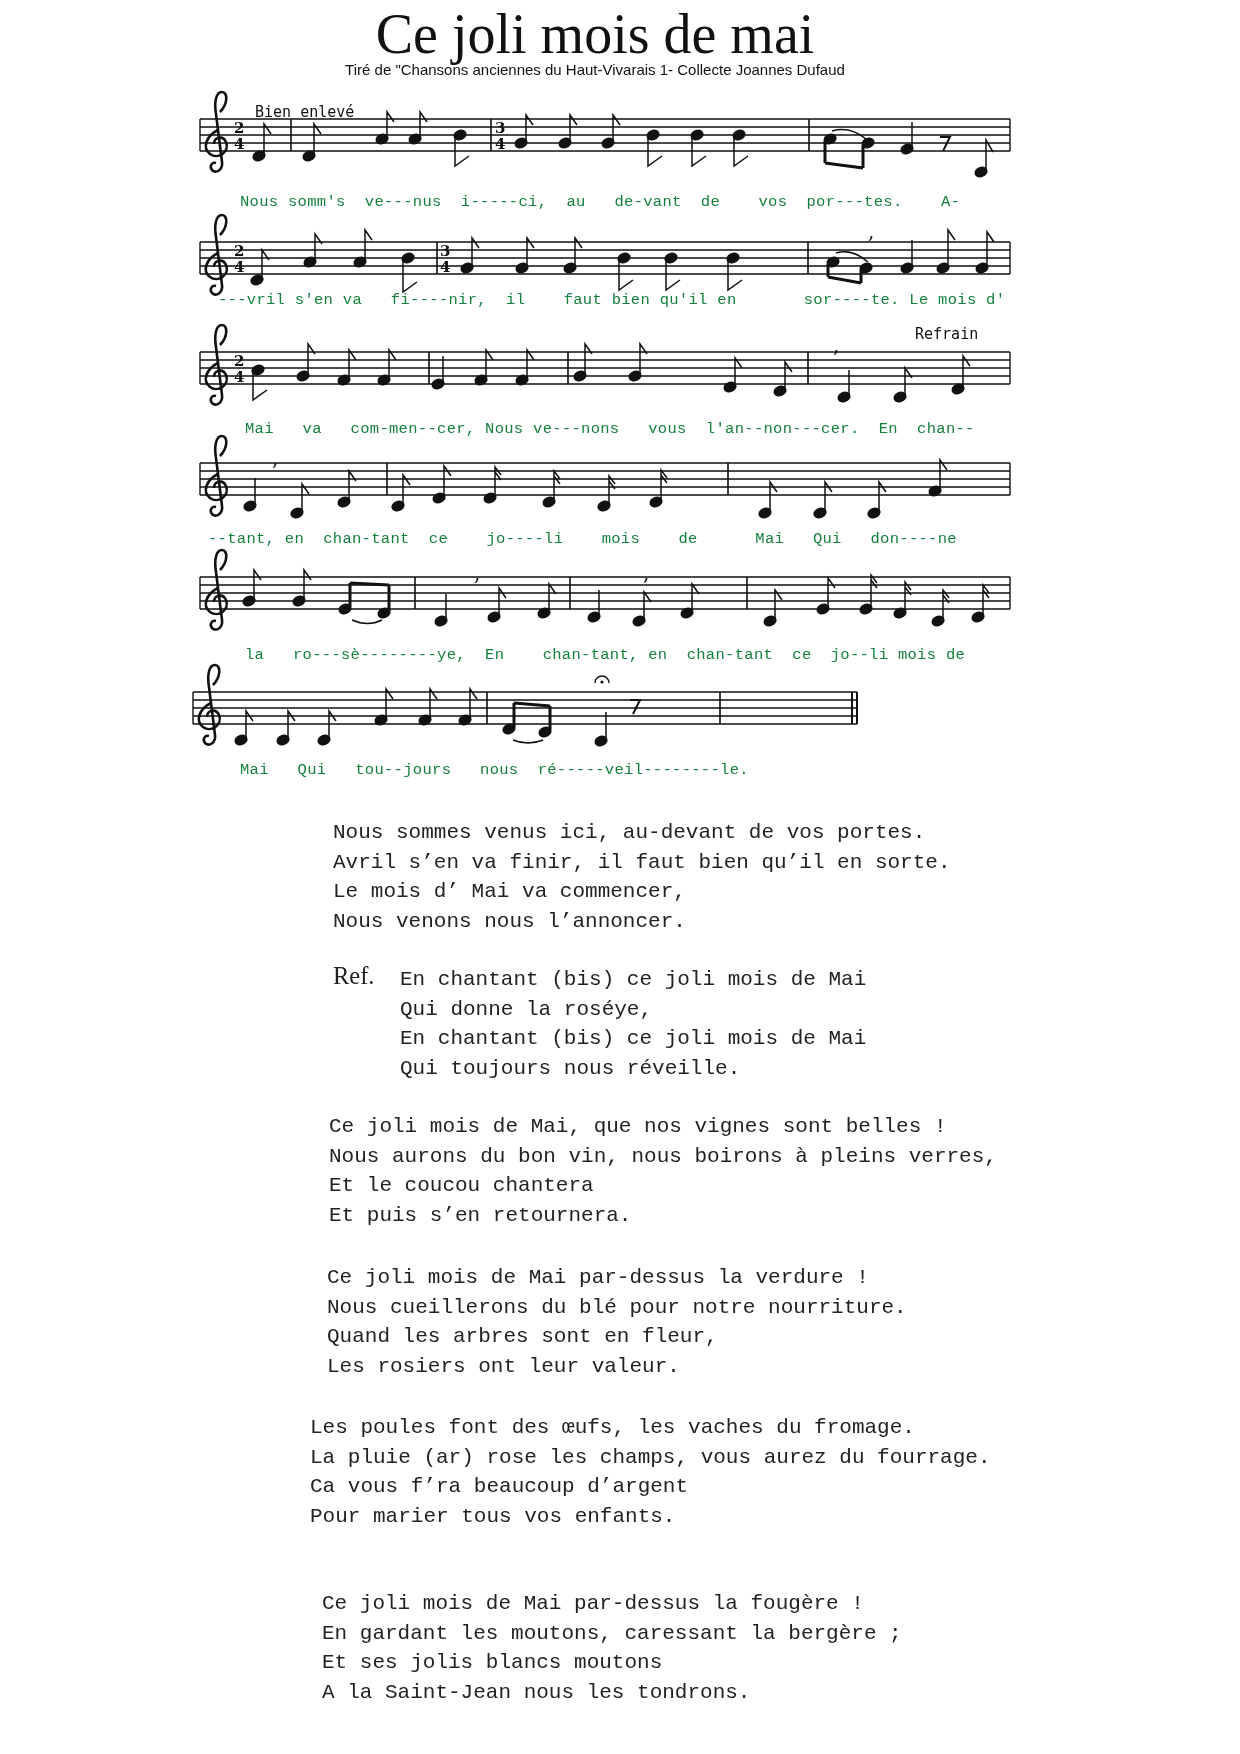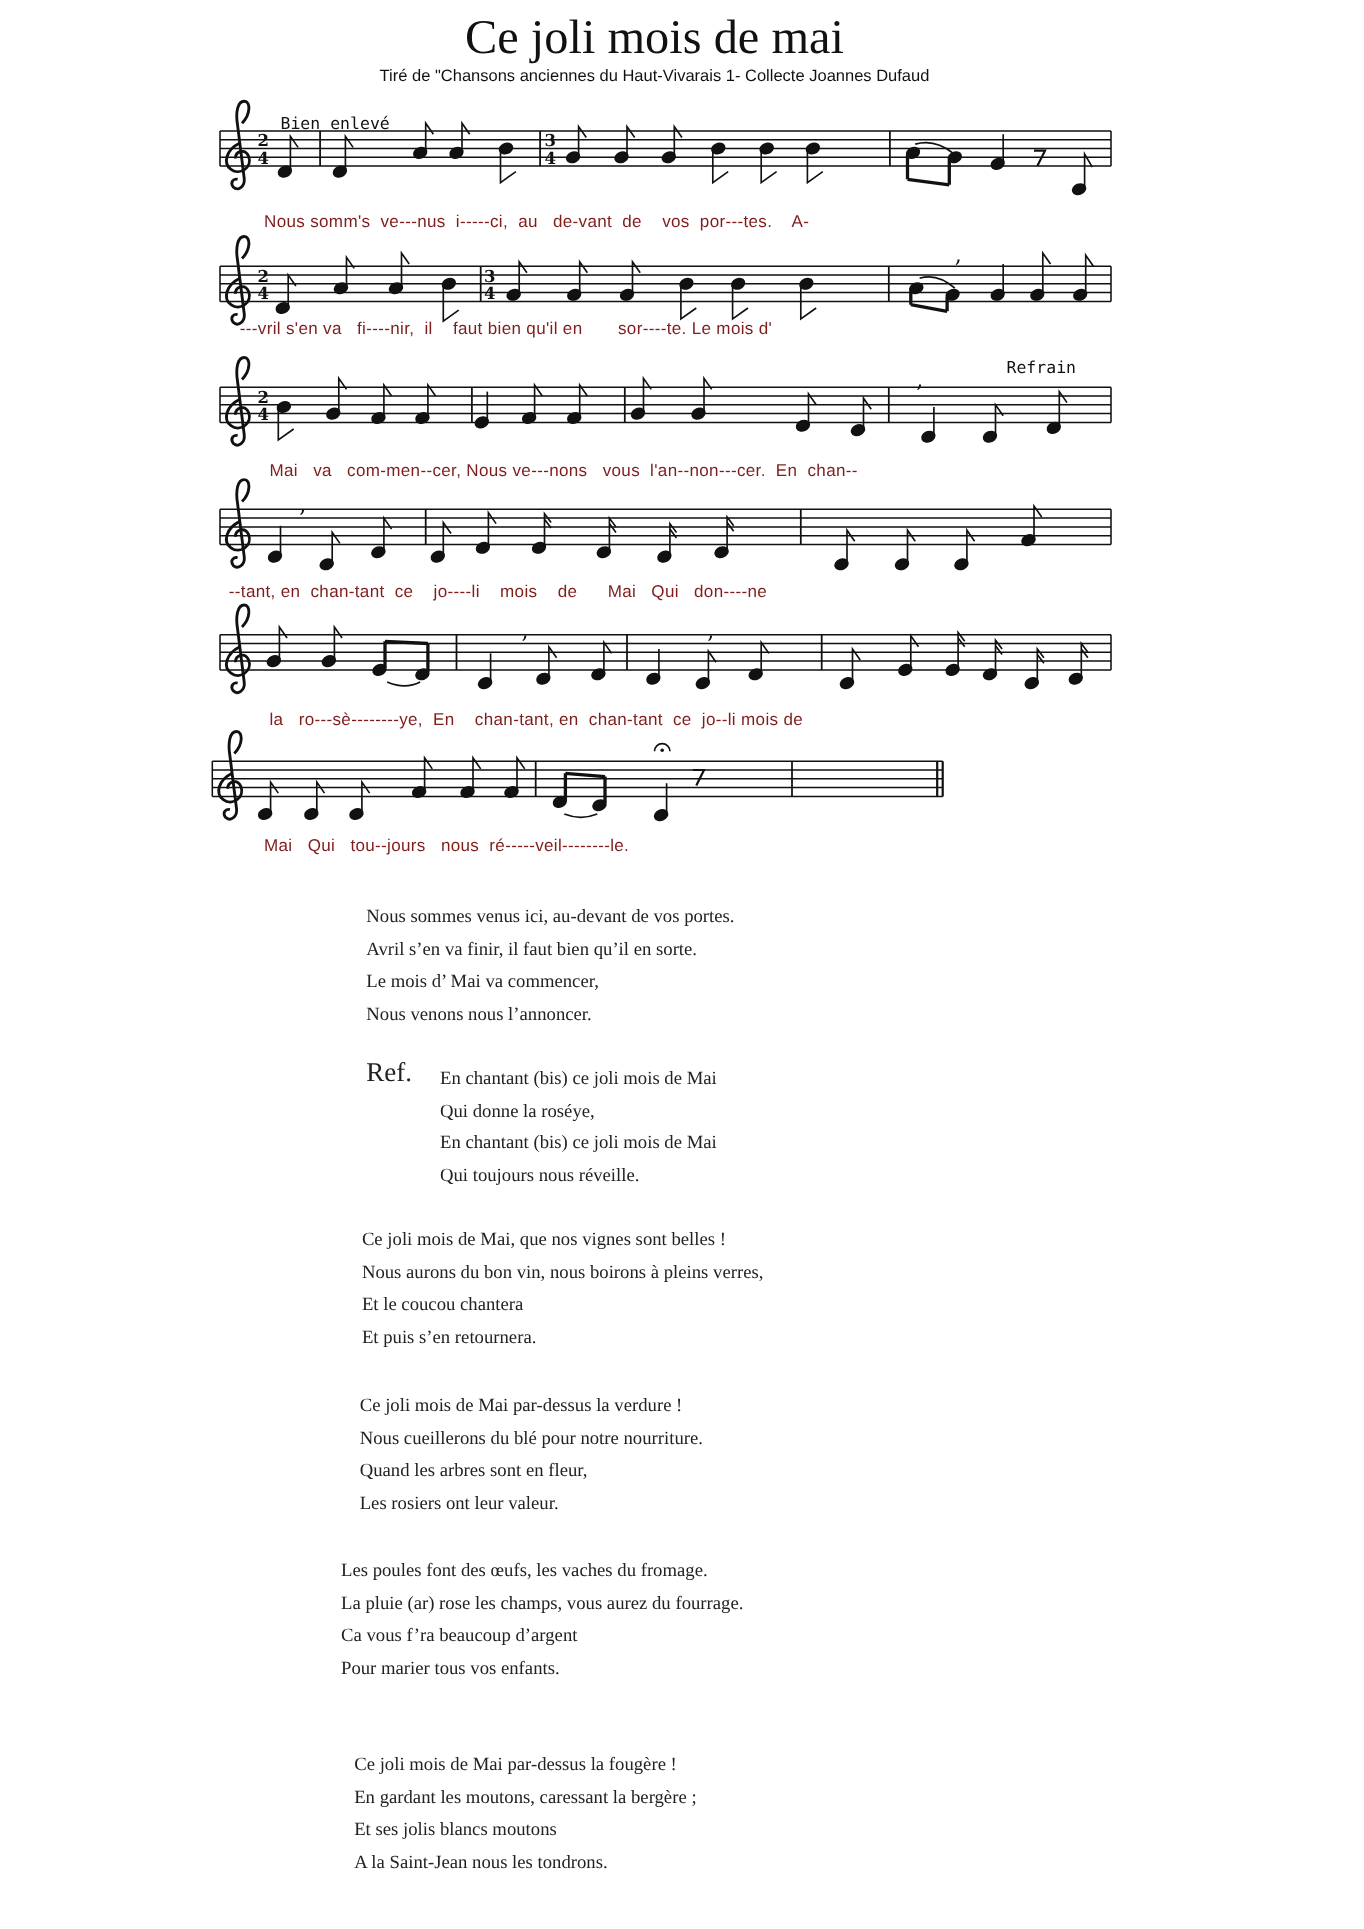--- a/index.html
+++ b/index.html
@@ -1,25 +1,25 @@
 <!DOCTYPE html>
 <html><head>
 <meta charset="utf-8">
 <style>
   html, body { margin:0; padding:0; background:#fff; }
   body { width:1240px; height:1754px; position:relative; overflow:hidden; color:#111; }
   .title { position:absolute; top:8px; left:0; width:1190px; text-align:center;
-    font-family:"Liberation Serif", serif; font-size:44px; line-height:52px; color:#111; }
+    font-family:"Liberation Serif", serif; font-size:56px; line-height:52px; color:#111; }
   .subtitle { position:absolute; top:60px; left:0; width:1190px; text-align:center;
     font-family:"Liberation Sans", sans-serif; font-size:15px; line-height:20px; color:#111; }
   .score { position:absolute; left:0; top:0; }
   .tempo { position:absolute; font-family:"DejaVu Sans Mono", monospace; font-size:15px; color:#111; }
-  .lyricline { position:absolute; font-family:Liberation Sans, sans-serif; font-size:15.5px;
-    color:#7f1d1d; white-space:pre; letter-spacing:0.3px; }
-  .verse { position:absolute; font-family:Liberation Serif, serif; font-size:17px; line-height:29.5px; color:#222; }
+  .lyricline { position:absolute; font-family:Liberation Mono, monospace; font-size:15.5px;
+    color:#15803d; white-space:pre; letter-spacing:0.3px; }
+  .verse { position:absolute; font-family:Liberation Mono, monospace; font-size:21px; line-height:29.5px; color:#222; }
   .verse .ln { display:block; white-space:pre; }
   .refrain-label { position:absolute; font-family:Liberation Serif, serif; font-size:24.5px; color:#222; }
 </style>
 </head>
 <body>
 
 <div class="title">Ce joli mois de mai</div>
 <div class="subtitle">Tiré de "Chansons anciennes du Haut-Vivarais 1- Collecte Joannes Dufaud</div>
 
 <div class="tempo" style="left:255px;top:103px;">Bien enlevé</div>

